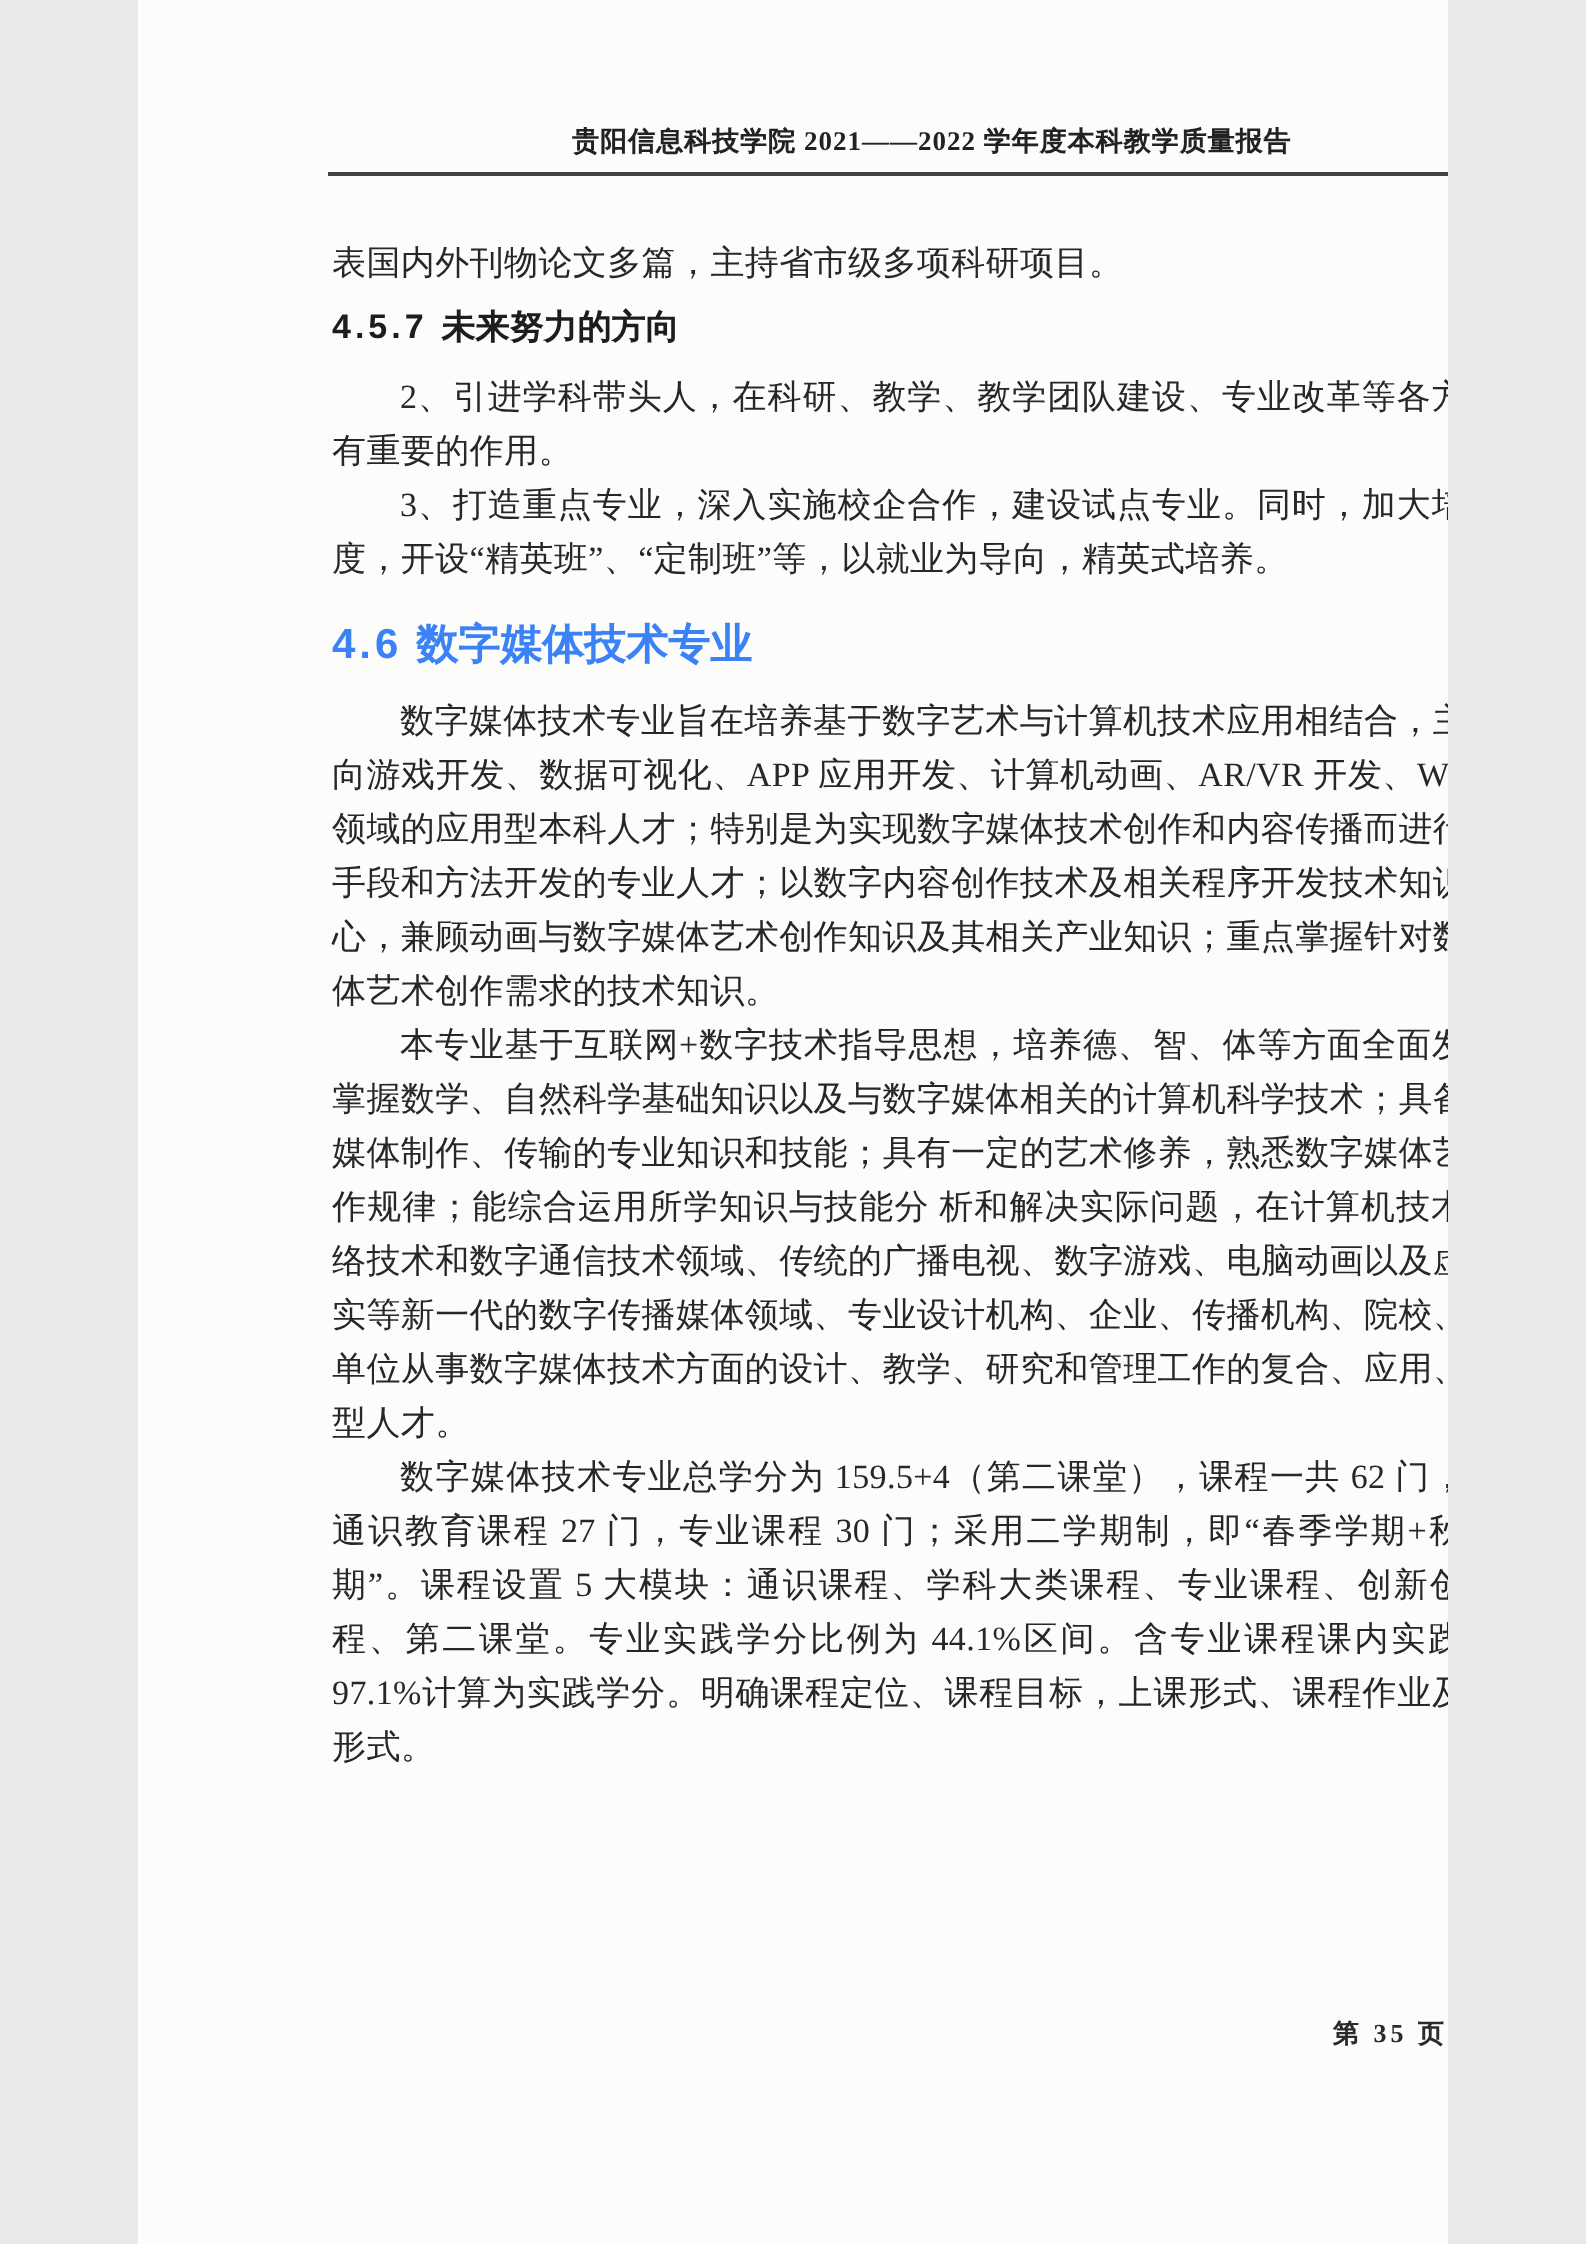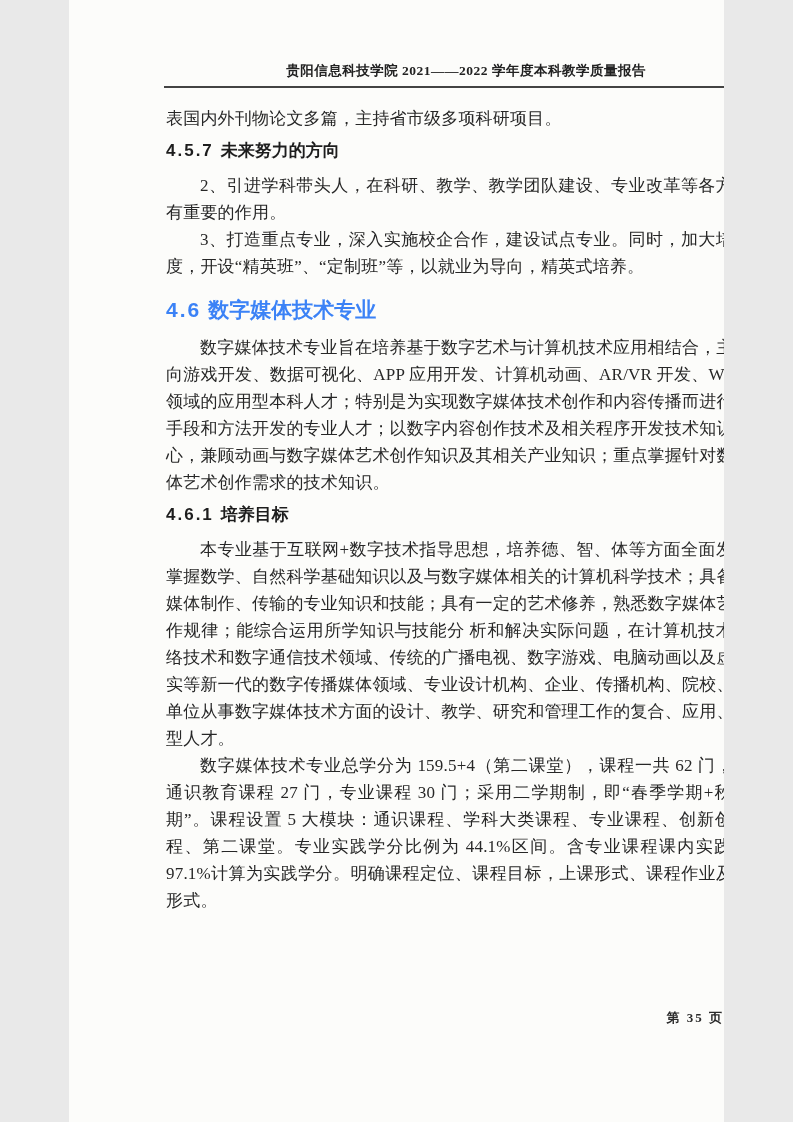--- a/index.html
+++ b/index.html
@@ -33,21 +33,21 @@
     color: #222;
     padding-bottom: 6px;
   }
   .header-rule {
     height: 0;
     border-bottom: 2px solid #434343;
   }
   
   .document-body {
     position: absolute;
-    top: 105px;
+    top: 118px;
     left: 97px;
     width: 602px;
   }
   .para {
     margin: 0;
     font-size: 17px;
     line-height: 27px;
     text-align: justify;
     text-indent: 2em;
     color: #272727;
@@ -113,23 +113,20 @@
     <p class="para">2、引进学科带头人，在科研、教学、教学团队建设、专业改革等各方面均有重要的作用。</p>
 
     <p class="para">3、打造重点专业，深入实施校企合作，建设试点专业。同时，加大培养力度，开设“精英班”、“定制班”等，以就业为导向，精英式培养。</p>
 
     <h2 class="h2">
       <span class="h-num">4.6</span><span>数字媒体技术专业</span>
     </h2>
 
     <p class="para">数字媒体技术专业旨在培养基于数字艺术与计算机技术应用相结合，主要面向游戏开发、数据可视化、APP 应用开发、计算机动画、AR/VR 开发、WEB3D 领域的应用型本科人才；特别是为实现数字媒体技术创作和内容传播而进行技术手段和方法开发的专业人才；以数字内容创作技术及相关程序开发技术知识为核心，兼顾动画与数字媒体艺术创作知识及其相关产业知识；重点掌握针对数字媒体艺术创作需求的技术知识。</p>
 
-    <h3 class="h3">
-      <span class="h-num">4.6.1</span><span>培养目标</span>
-    </h3>
 
     <p class="para">本专业基于互联网+数字技术指导思想，培养德、智、体等方面全面发展，掌握数学、自然科学基础知识以及与数字媒体相关的计算机科学技术；具备数字媒体制作、传输的专业知识和技能；具有一定的艺术修养，熟悉数字媒体艺术创作规律；能综合运用所学知识与技能分 析和解决实际问题，在计算机技术、网络技术和数字通信技术领域、传统的广播电视、数字游戏、电脑动画以及虚拟现实等新一代的数字传播媒体领域、专业设计机构、企业、传播机构、院校、研究单位从事数字媒体技术方面的设计、教学、研究和管理工作的复合、应用、创新型人才。</p>
 
 
     <p class="para">数字媒体技术专业总学分为 159.5+4（第二课堂），课程一共 62 门，其中通识教育课程 27 门，专业课程 30 门；采用二学期制，即“春季学期+秋季学期”。课程设置 5 大模块：通识课程、学科大类课程、专业课程、创新创业课程、第二课堂。专业实践学分比例为 44.1%区间。含专业课程课内实践部分 97.1%计算为实践学分。明确课程定位、课程目标，上课形式、课程作业及考核形式。</p>
 
   </div>
 
   <div class="page-footer">
     <span class="page-number">第 35 页</span>

